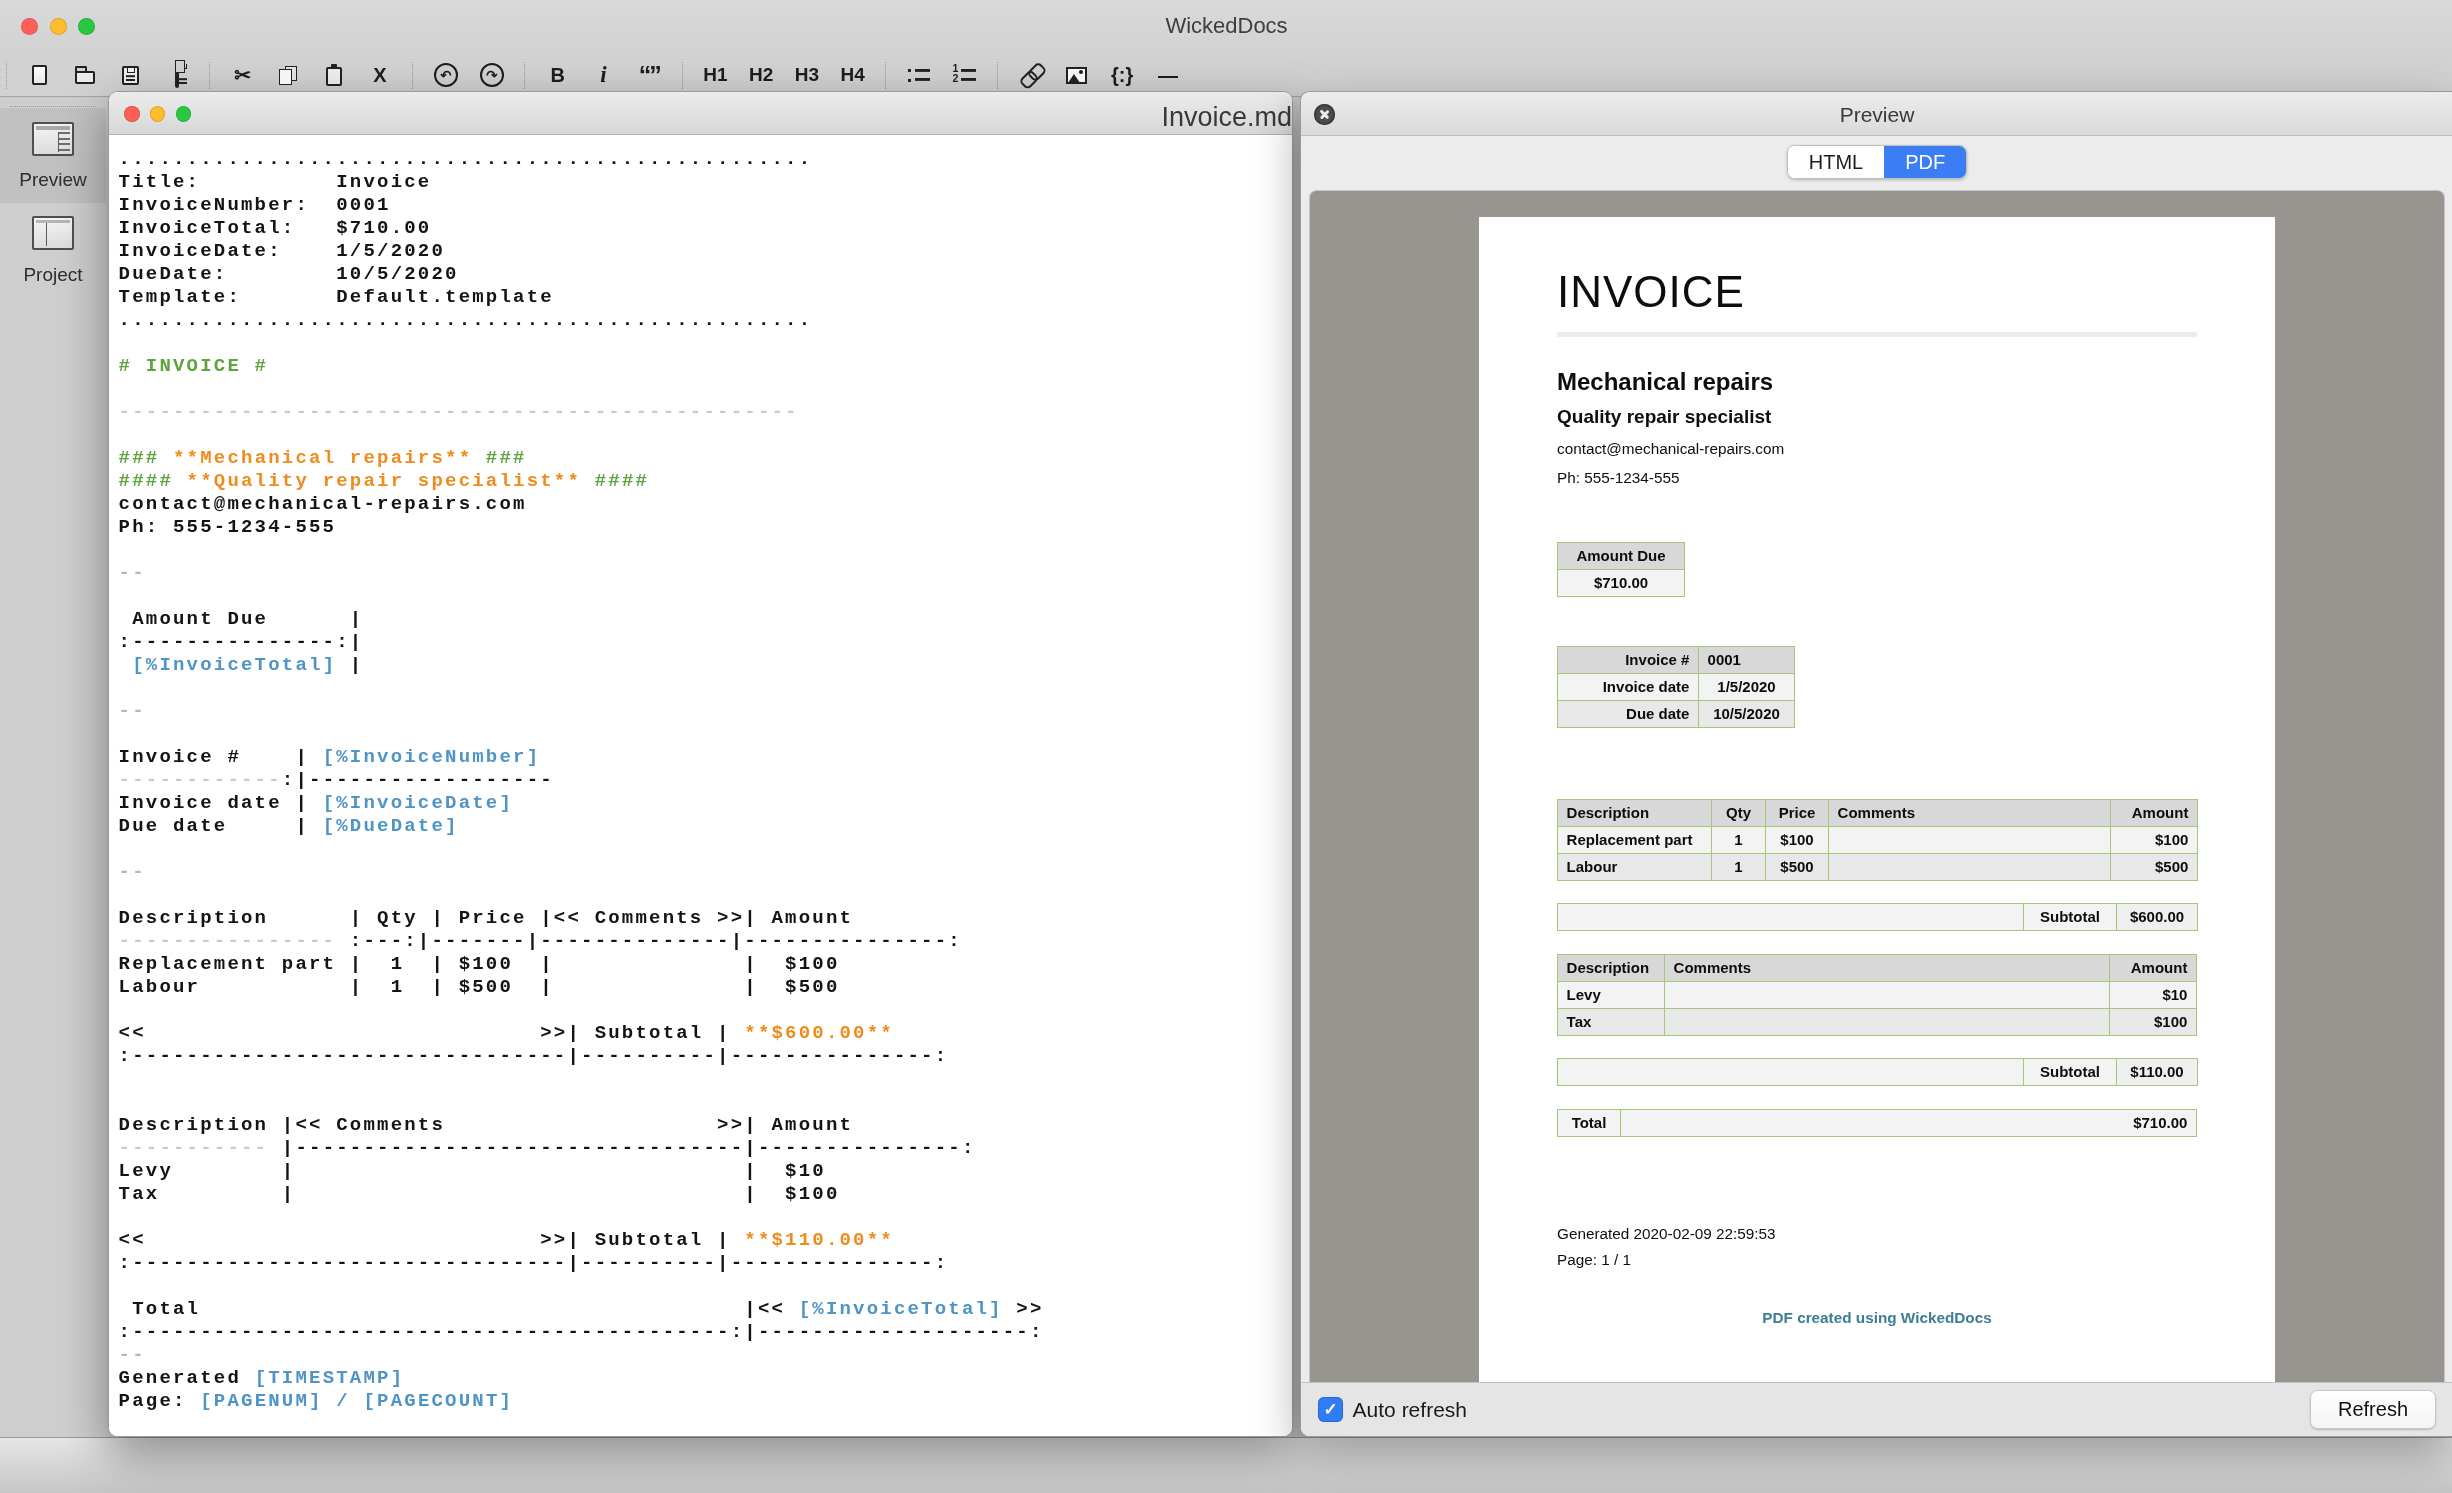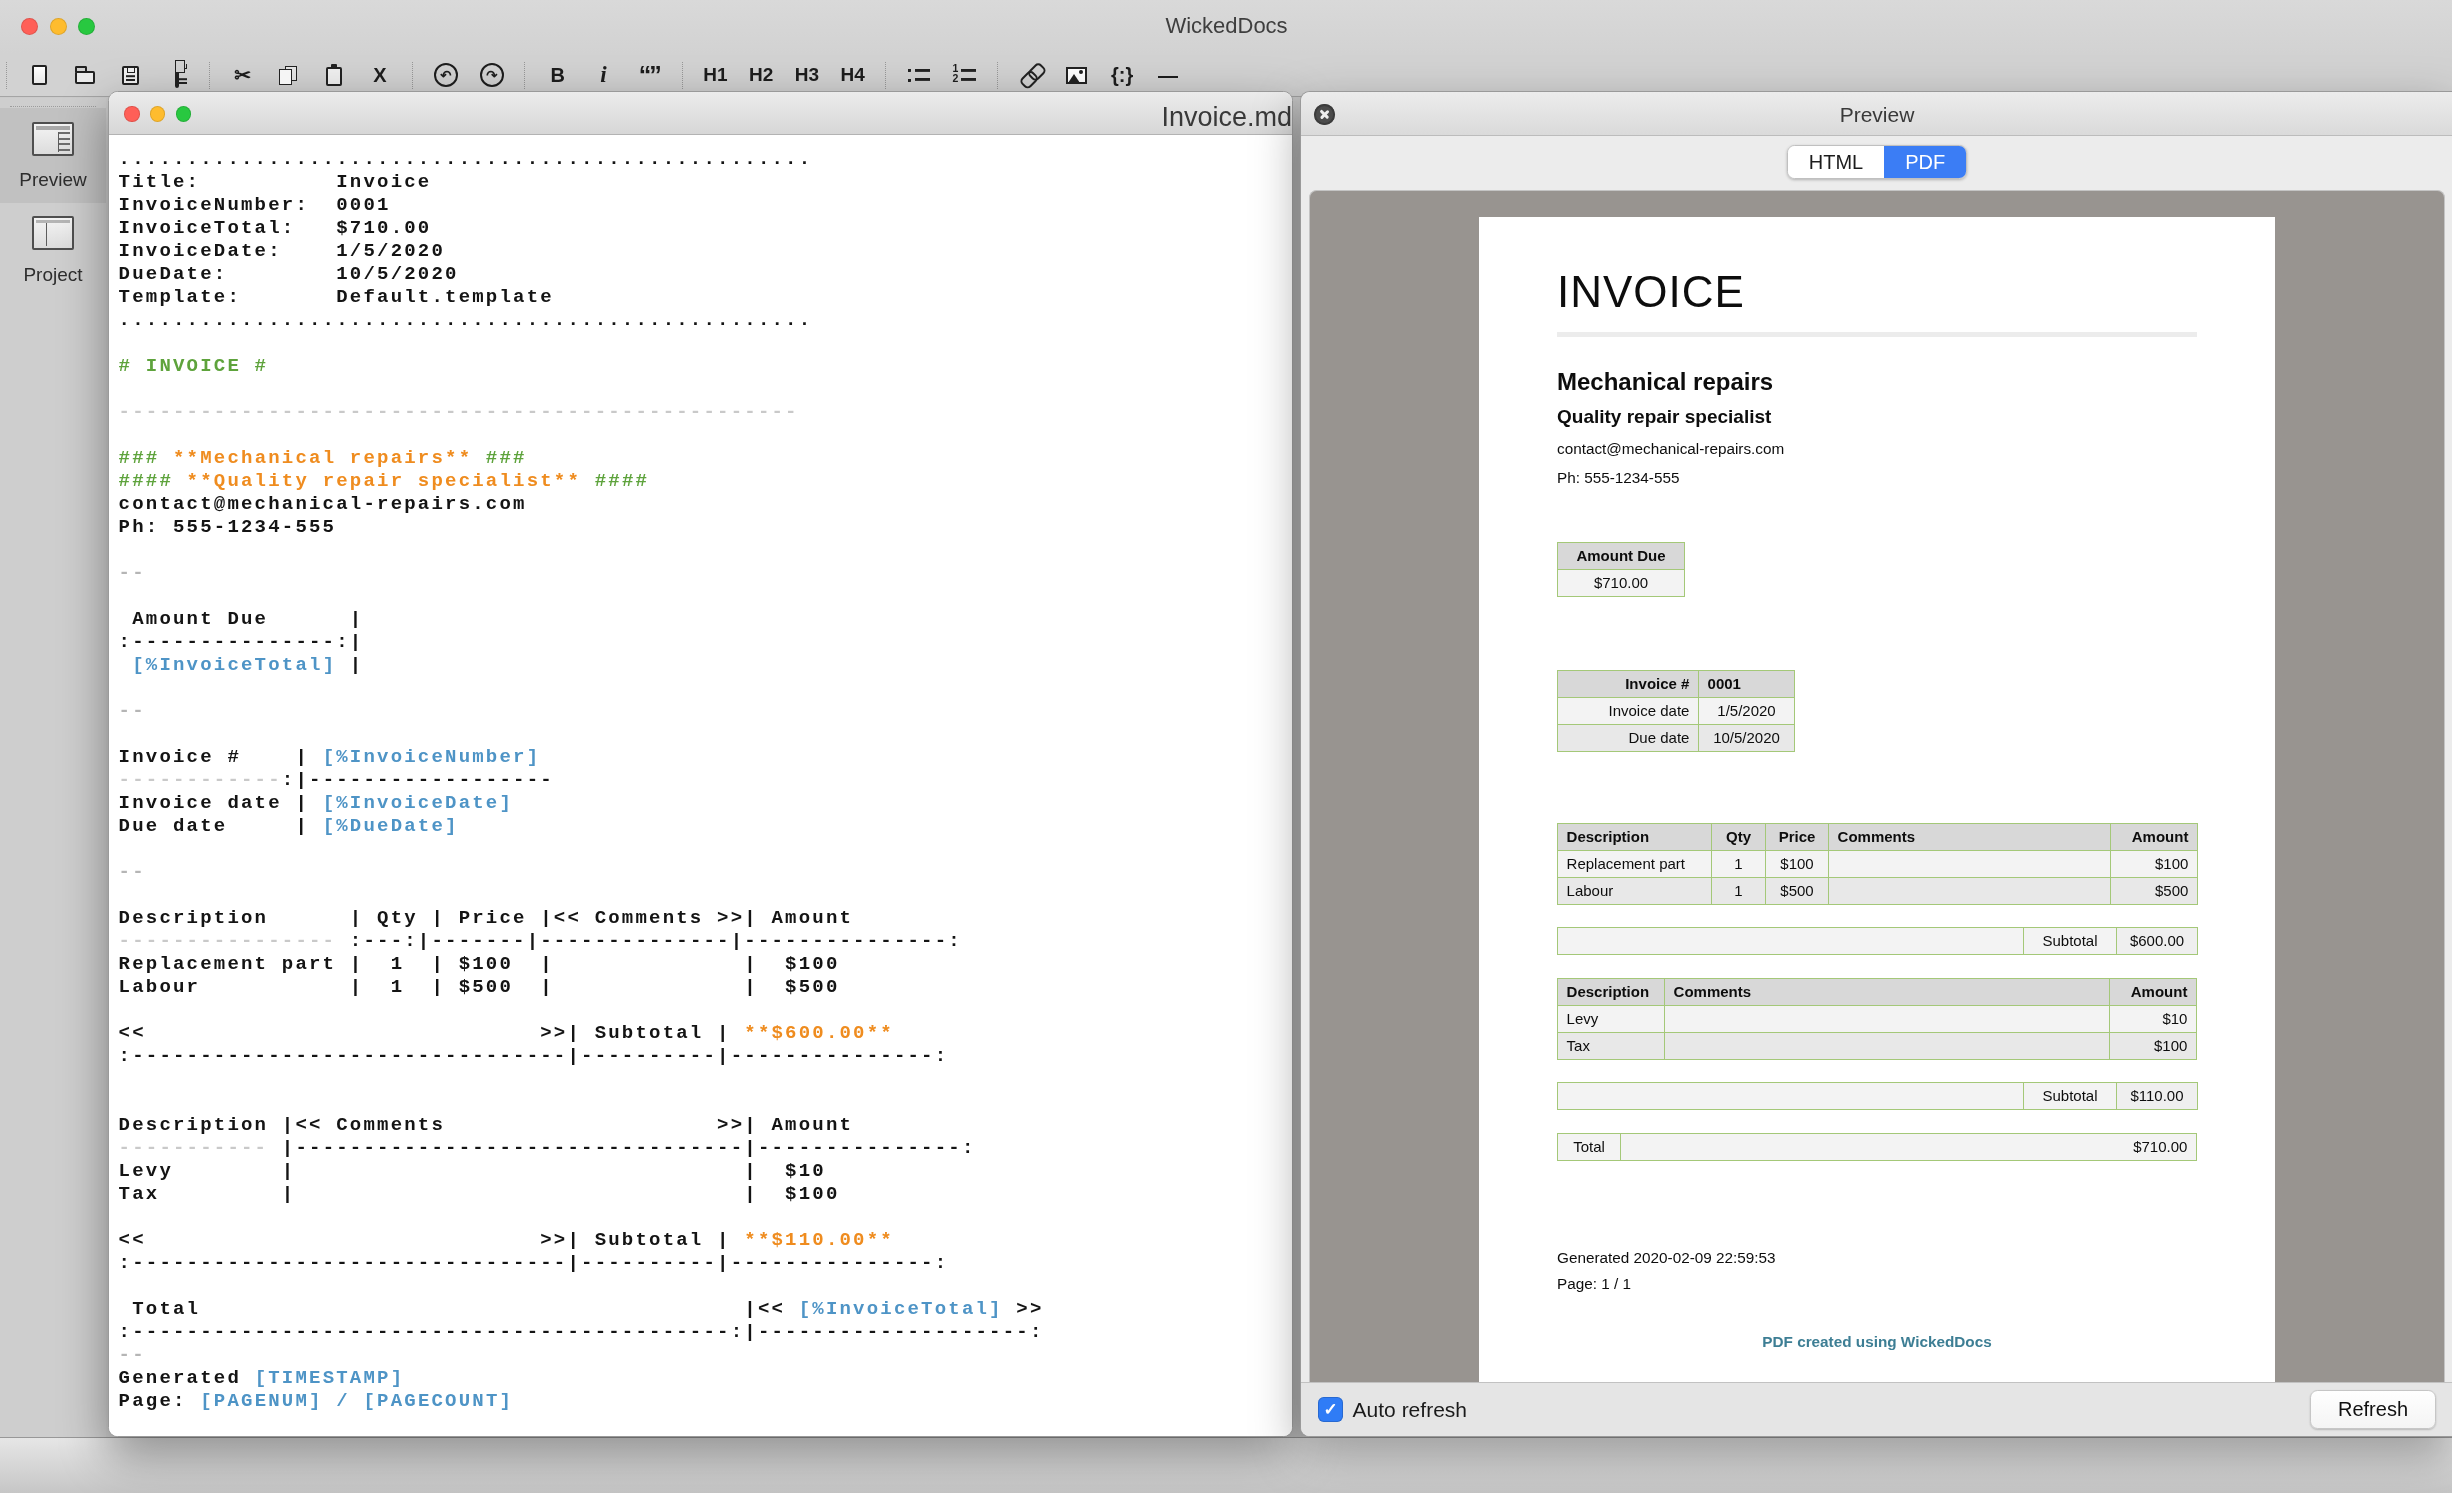--- a/index.html
+++ b/index.html
@@ -94,26 +94,26 @@
   #pdf-viewport { position:absolute; left:7.6px; right:7.6px; top:98px; bottom:54px; background:#989490; border:1px solid #c4c4c4; border-bottom:none; border-radius:7.6px 7.6px 0 0; overflow:hidden; }
   #pdf-page { width:796px; height:1397px; background:#fff; margin:26px auto 0 auto; padding:50px 78px 0 78px; color:#0d0d0d; }
 
   #pdf-page h1 { font-size:44px; font-weight:400; letter-spacing:1px; margin-bottom:15.3px; }
   #pdf-page .rule { height:4.8px; background:#ececec; margin-bottom:31px; }
   #pdf-page h3 { font-size:24px; font-weight:700; margin-bottom:9.6px; }
   #pdf-page h4 { font-size:19px; font-weight:700; margin-bottom:12.4px; }
   #pdf-page p.sm { font-size:15.3px; margin-bottom:10.5px; }
 
   table.pt { border-collapse:collapse; font-size:15px; table-layout:fixed; }
-  table.pt td, table.pt th { border:1.9px solid #a4c878; padding:2.9px 8.6px; height:27px; background:#f3f3f3; font-weight:400; }
+  table.pt td, table.pt th { border:1.9px solid #a4c878; padding:2.9px 8.6px; height:27px; background:#f3f3f3; font-weight:700; }
   table.pt .hd td, table.pt th { background:#d8d8d8; font-weight:700; }
   table.pt .alt td { background:#e8e8e8; }
   .la { text-align:left; } .ra { text-align:right; } .ct { text-align:center; }
   .t-amount { width:128px; margin-top:55px; }
-  .t-meta { width:236px; margin-top:73px;padding-left:8px; }
+  .t-meta { width:236px; margin-top:49px;padding-left:8px; }
   .t-items, .t-fees, .t-bar, .t-total { width:639px; }
   .t-items { margin-top:71px; }
   .t-bar { margin-top:22px; }
   .t-bar td { background:#dcdcdc; font-weight:700; }
   .t-bar td.val { background:#efefef; }
   .t-fees { margin-top:23px; }
   .t-total { margin-top:23px; }
   .t-total td { background:#dcdcdc; font-weight:700; }
   .pdf-foot { font-size:15.3px; margin-bottom:8.6px; }
   .pdf-foot.first { margin-top:88px; }

